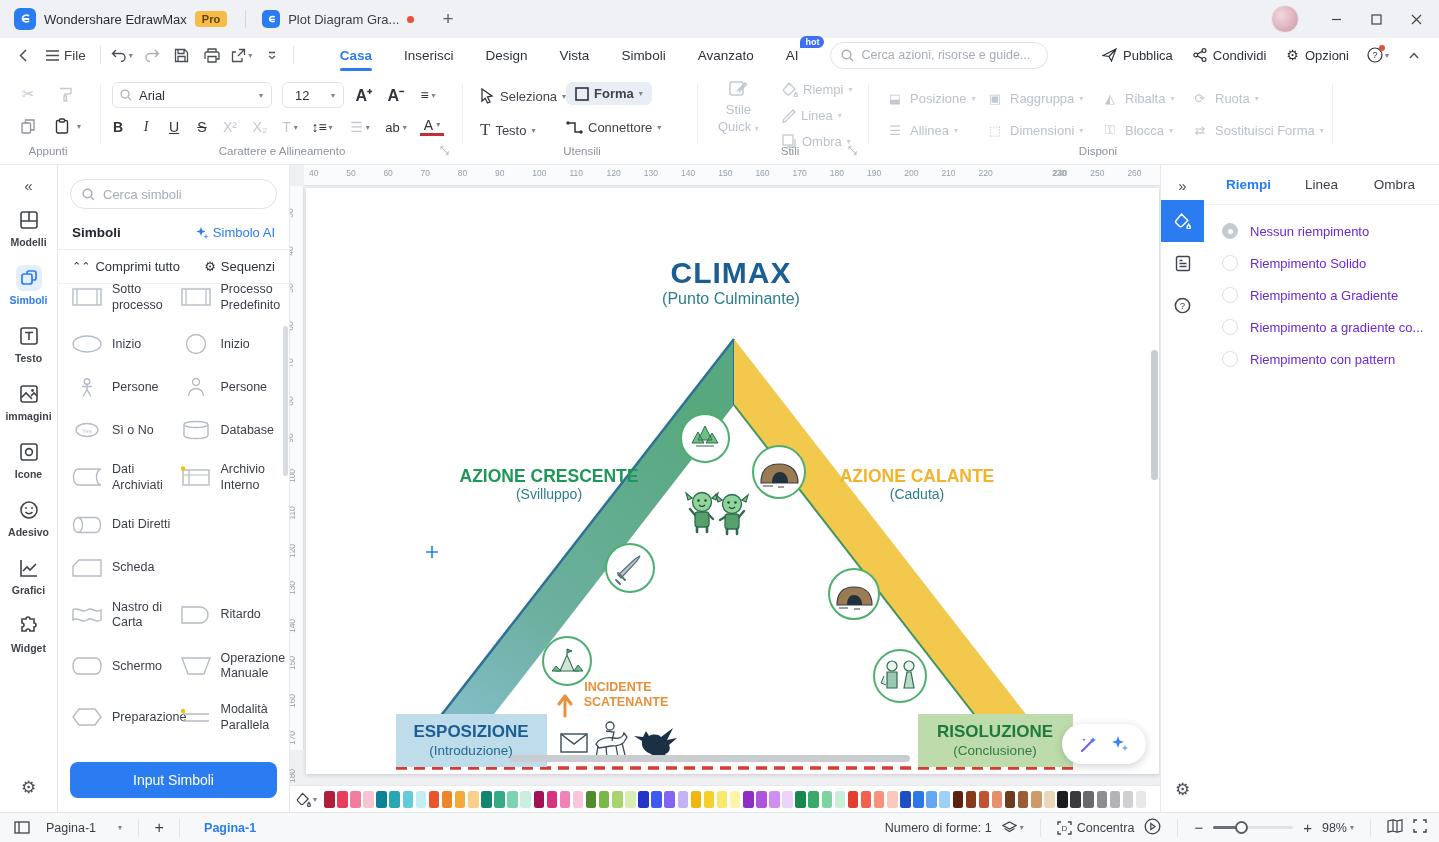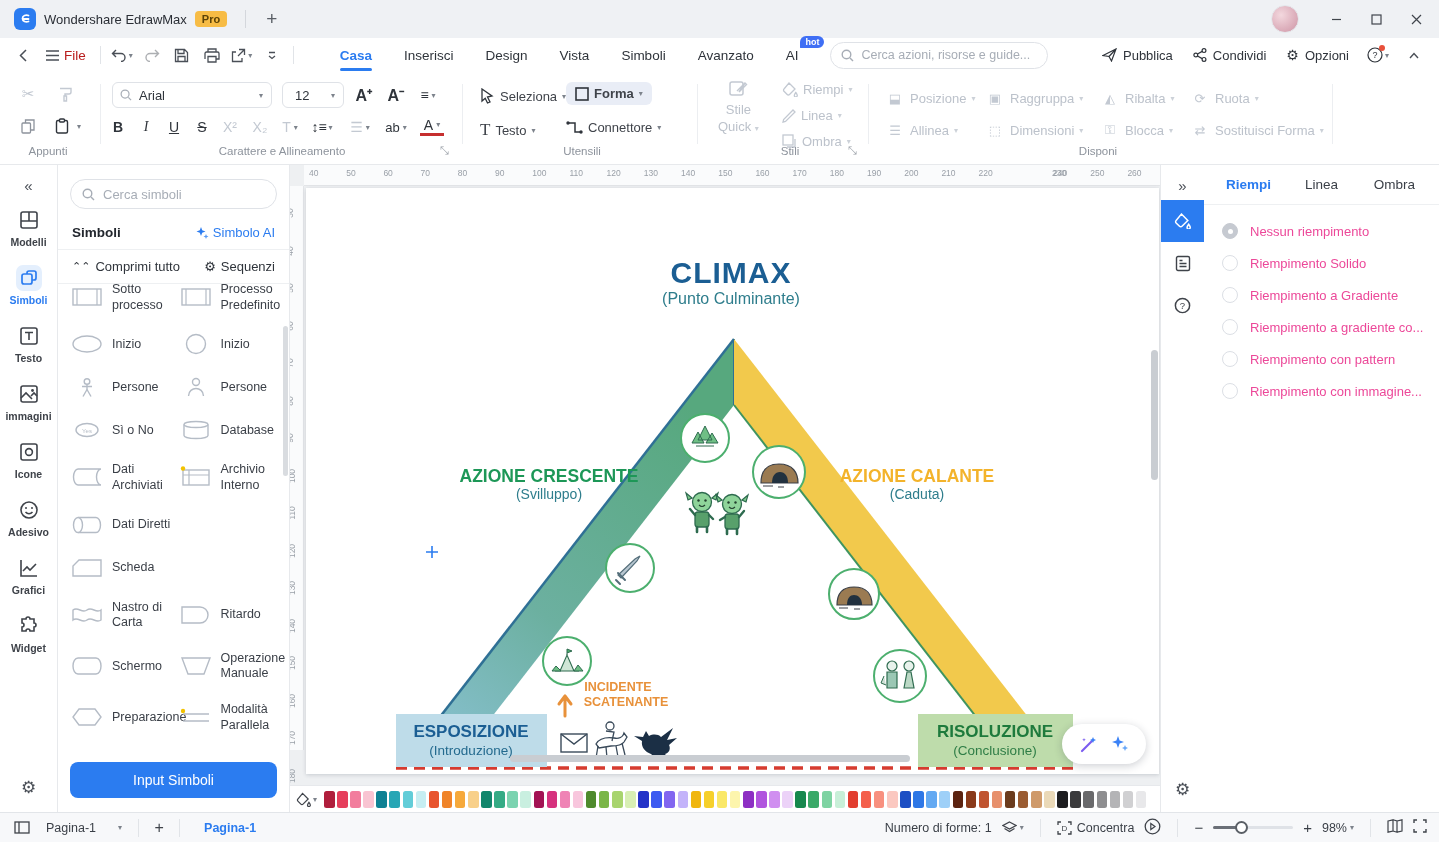--- a/index.html
+++ b/index.html
@@ -18,21 +18,21 @@
   .doctab{display:flex;align-items:center;gap:8px;height:38px;padding:0 12px;font-size:13px;color:#3a3f47;min-width:150px;}
   .doctab .dot{width:7px;height:7px;border-radius:50%;background:#e8503a;}
   .doctab.active{background:#fff;border-radius:10px 10px 0 0;color:#1f2329;}
   .newtab{font-size:19px;color:#5a5f66;padding:0 16px;}
   .titlebar-right{margin-left:auto;display:flex;align-items:center;gap:6px;padding-right:6px;}
   .avatar{width:28px;height:28px;border-radius:50%;background:radial-gradient(circle at 35% 35%,#f3d8de,#d9a8b6 70%,#c793a5);margin-right:14px;border:1px solid #e5e8ec;}
   .winbtn{width:34px;height:30px;display:flex;align-items:center;justify-content:center;color:#40454c;font-size:13px;}
   
   .menubar{position:absolute;left:0;top:38px;width:100%;height:34px;background:#fff;display:flex;align-items:center;}
   .mb-ic{width:30px;height:26px;display:flex;align-items:center;justify-content:center;color:#4a4f57;font-size:14px;border-radius:5px;flex:0 0 auto;}
-  .mb-file{display:flex;align-items:center;gap:5px;font-size:13.5px;color:#b91c1c;padding:0 8px;}
+  .mb-file{display:flex;align-items:center;gap:5px;font-size:13.5px;color:#404040;padding:0 8px;}
   .vsep{width:1px;height:18px;background:#e1e4e8;margin:0 6px;flex:0 0 auto;}
   .menu-tabs{display:flex;align-items:center;margin-left:26px;gap:4px;}
   .mtab{position:relative;font-size:13.5px;color:#2f343b;padding:6px 14px;cursor:default;}
   .mtab.active{color:#2b7cf0;font-weight:bold;}
   .mtab.active::after{content:"";position:absolute;left:14px;right:14px;bottom:-2px;height:3px;border-radius:2px;background:#2b7cf0;}
   .hotbadge{position:absolute;top:-6px;right:-12px;background:#3f6ff5;color:#fff;font-size:9px;font-weight:bold;border-radius:7px 7px 7px 1px;padding:1px 5px;}
   .mb-search{display:flex;align-items:center;gap:7px;background:#fff;border:1px solid #dfe2e7;border-radius:15px;height:27px;width:218px;padding:0 10px;margin-left:18px;color:#a7adb6;font-size:12.5px;}
   .menubar-right{margin-left:auto;display:flex;align-items:center;gap:4px;padding-right:10px;}
   .mb-act{display:flex;align-items:center;gap:6px;font-size:13px;color:#2f343b;padding:5px 8px;border-radius:5px;}
   .helpwrap{position:relative;display:flex;align-items:center;gap:2px;padding:4px 6px;}
@@ -94,21 +94,21 @@
   
   .rstrip{position:absolute;left:1160px;top:165px;width:44px;bottom:30px;background:#fff;border-left:1px solid #e7e9ec;display:flex;flex-direction:column;align-items:center;}
   .rstrip .col{font-size:15px;color:#4a4f57;margin:12px 0 6px;}
   .rtool{width:44px;height:42px;display:flex;align-items:center;justify-content:center;color:#3f434a;}
   .rtool.active{background:#2b7cf0;color:#fff;}
   .rstrip .gear{margin-top:auto;margin-bottom:12px;font-size:17px;color:#4a4f57;}
   .rpanel{position:absolute;left:1204px;top:165px;right:0;bottom:30px;background:#fff;}
   .rtabs{display:flex;align-items:center;height:40px;border-bottom:1px solid #eef0f2;padding:0 8px;}
   .rtab{flex:1;text-align:center;font-size:13.5px;color:#3a3f47;}
   .rtab.active{color:#2b7cf0;font-weight:bold;}
-  .fillopt{display:flex;align-items:center;gap:12px;padding:8px 10px 8px 18px;color:#ec4899;font-size:13px;}
+  .fillopt{display:flex;align-items:center;gap:12px;padding:8px 10px 8px 18px;color:#6d28d9;font-size:13px;}
   .radio{width:16px;height:16px;border-radius:50%;border:1.5px solid #dcdfe5;background:#fff;flex:0 0 auto;position:relative;}
   .radio.sel{background:#c6cad1;border-color:#c6cad1;}
   .radio.sel::after{content:"";position:absolute;left:4.5px;top:4.5px;width:5px;height:5px;border-radius:50%;background:#fff;}
   
   .statusbar{position:absolute;left:0;bottom:0;width:100%;height:30px;background:#f7f8fa;border-top:1px solid #e2e5e9;display:flex;align-items:center;font-size:12.5px;color:#3a3f47;}
   .sb-ic{display:flex;align-items:center;justify-content:center;width:28px;color:#3f434a;}
   .pg-dd{display:flex;align-items:center;gap:22px;padding:0 10px;}
   .pgtab{color:#2b7cf0;font-weight:bold;padding:0 18px;}
   .sb-right{margin-left:auto;display:flex;align-items:center;gap:10px;padding-right:12px;}
   .slider{width:80px;height:3px;border-radius:2px;background:#dfe2e7;position:relative;}
@@ -125,20 +125,29 @@
     <div class="apptab">
       <div class="logo">
         <svg width="14" height="14" viewBox="0 0 14 14">
             <path d="M10.5 3.5c-2.5-1-6 0-6 3s3.5 4 6 3M5.5 7h5" stroke="#fff" stroke-width="1.8" fill="none" stroke-linecap="round"></path>
           </svg>
       </div>
       <span class="apptitle">Wondershare EdrawMax</span>
       <span class="probadge">Pro</span>
     </div>
     <div class="tabsep"></div>
+    <div class="doctab">
+      <div class="logo" style="width:18px;height:18px;border-radius:5px">
+        <svg width="11" height="11" viewBox="0 0 14 14">
+            <path d="M10.5 3.5c-2.5-1-6 0-6 3s3.5 4 6 3M5.5 7h5" stroke="#fff" stroke-width="1.8" fill="none" stroke-linecap="round"></path>
+          </svg>
+      </div>
+      <span>Plot Diagram Gra...</span>
+      <span class="dot"></span>
+    </div>
     <div class="newtab">+</div>
     <div class="titlebar-right">
       <div class="avatar"></div>
       <div class="winbtn">
           <svg width="11" height="11" viewBox="0 0 11 11">
             <path d="M1 5.5h9" stroke="#40454c" stroke-width="1.2"></path>
           </svg>
         </div>
       <div class="winbtn">
           <svg width="11" height="11" viewBox="0 0 11 11">
@@ -1009,24 +1018,20 @@
           <span>Riempimento a Gradiente</span>
         </div>
         <div class="fillopt">
           <span class="radio"></span>
           <span>Riempimento a gradiente co...</span>
         </div>
         <div class="fillopt">
           <span class="radio"></span>
           <span>Riempimento con pattern</span>
         </div>
-        <div class="fillopt">
-          <span class="radio"></span>
-          <span>Riempimento con immagine...</span>
-        </div>
       </div>
   </div>
 
   <div class="statusbar">
     <div class="sb-ic" style="margin-left:8px">
       <svg width="16" height="13" viewBox="0 0 16 13">
           <rect x="1" y="1" width="14" height="11" fill="none" stroke="#3f434a" stroke-width="1.3"></rect>
           <path d="M5 1v11" stroke="#3f434a" stroke-width="1.3"></path>
         </svg>
     </div>

